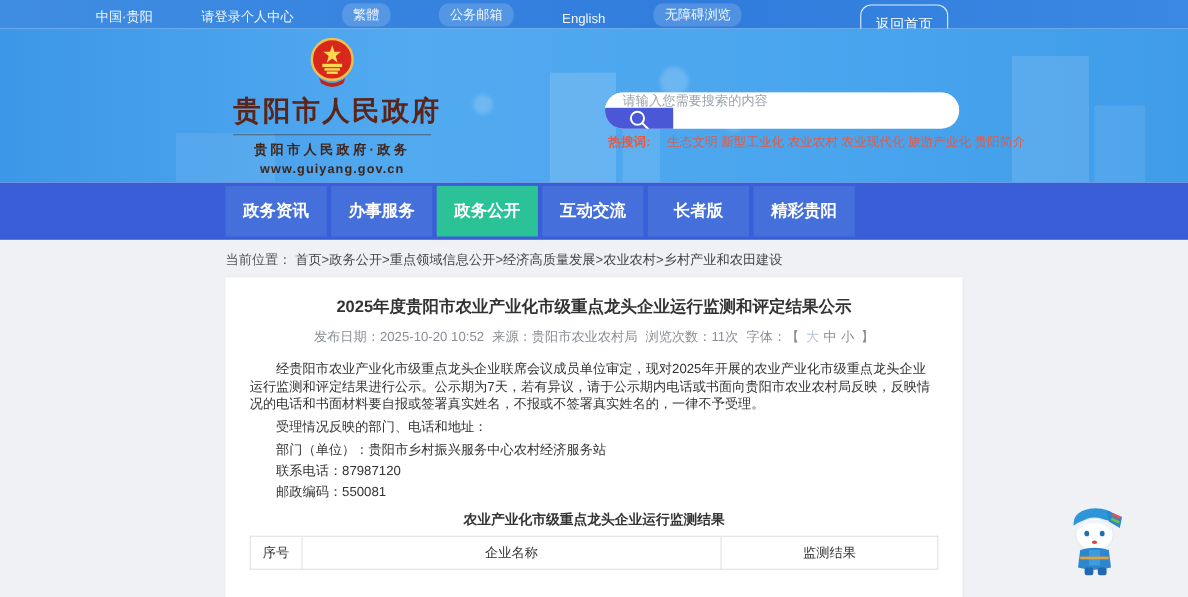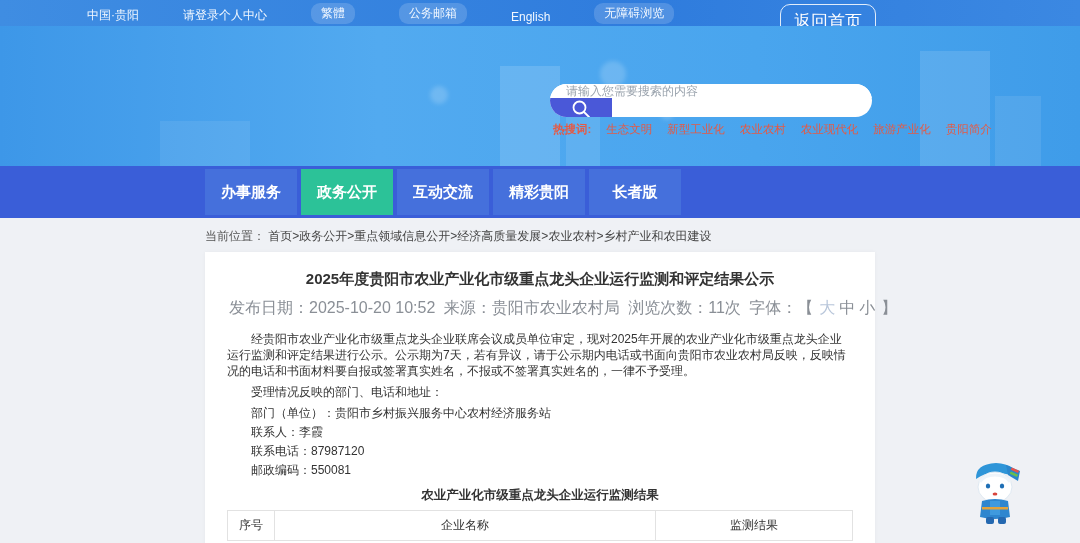--- a/index.html
+++ b/index.html
@@ -14,23 +14,23 @@
   
   .topbar {
     position:absolute; top:0; left:0; right:0; height:26px;
     background:linear-gradient(90deg,#3f8de2,#2f7cdd 60%,#3b88e2);
     display:flex; align-items:center; font-size:12px; color:#eaf3ff;
   }
   .topbar-links { margin-left:87px; display:flex; align-items:flex-end; gap:44px; }
   .topbar-link { color:#f2f8ff; cursor:pointer; white-space:nowrap; }
   .topbar-link.pill { background:rgba(255,255,255,.16); border-radius:9px; padding:2px 10px; }
   .home-btn {
-    position:absolute; right:204px; top:4px; height:35px; line-height:16px;
+    position:absolute; right:218px; top:4px; height:35px; line-height:16px;
     border:1px solid rgba(255,255,255,.85); border-radius:10px;
-    padding:0 13px; font-size:17px; color:#fff; cursor:pointer; background:transparent;
+    padding:0 13px; font-size:13px; color:#fff; cursor:pointer; background:transparent;
   }
 
   
   .banner {
     position:absolute; top:26px; left:0; right:0; height:140px; overflow:hidden;
     background:linear-gradient(90deg,#3d97e8 0%,#52aaf0 35%,#49a5ee 70%,#3f9ce9 100%);
   }
   .skyline { position:absolute; background:rgba(255,255,255,.14); }
   .sk1 { width:60px; height:110px; left:500px; top:40px; }
   .sk2 { width:34px; height:70px;  left:566px; top:80px; background:rgba(255,255,255,.10); }
@@ -81,21 +81,21 @@
   .breadcrumb { position:absolute; top:228px; left:205px; font-size:12px; color:#555; }
   .breadcrumb .bc-label { color:#555; }
   .breadcrumb .bc-path { color:#444; cursor:pointer; }
 
   
   .card {
     position:absolute; top:252px; left:205px; width:670px; height:560px;
     background:#fff; padding:15px 22px 0; box-shadow:0 0 4px rgba(0,0,0,.04);
   }
   .article-title { text-align:center; font-size:15px; font-weight:bold; color:#333; margin:3px 0 0; }
-  .article-meta { text-align:center; font-size:16px; color:#8a8f96; margin-top:9px; white-space:nowrap; }
+  .article-meta { text-align:center; font-size:12px; color:#8a8f96; margin-top:9px; white-space:nowrap; }
   .article-meta span { margin:0 2px; }
   .font-size-ctrl { cursor:pointer; color:#8a8f96; margin:0 2px; }
   .font-size-ctrl.dim { color:#b8c6da; }
 
   .article-body { margin-top:12px; }
   .article-body p {
     margin:0 0 3px; font-size:12px; color:#333; line-height:16px; text-indent:2em;
   }
   .article-body p.gap { margin-bottom:5px; }
 
@@ -128,51 +128,65 @@
 <div class="banner">
   <div class="skyline sk1"></div>
   <div class="skyline sk2"></div>
   <div class="skyline sk3"></div>
   <div class="skyline sk4"></div>
   <div class="skyline sk5"></div>
   <div class="glow g1"></div>
   <div class="glow g2"></div>
   <div class="glow g3"></div>
 
+  <div class="logo">
+    <svg class="logo-emblem" width="44" height="46" viewBox="0 0 44 46">
+      <circle cx="22" cy="20" r="18.5" fill="#d8281c" stroke="#f3c14b" stroke-width="2.2"></circle>
+      <polygon fill="#ffd94d" points="22,7 24,13 30,13 25.2,16.8 27,23 22,19.2 17,23 18.8,16.8 14,13 20,13"></polygon>
+      <rect x="13" y="24" width="18" height="3" fill="#ffd94d"></rect>
+      <rect x="15" y="28" width="14" height="2.2" fill="#ffd94d"></rect>
+      <rect x="17" y="31" width="10" height="2.2" fill="#ffd94d"></rect>
+      <path d="M10 37 Q22 46 34 37 L32 42 Q22 48 12 42 Z" fill="#c2231a"></path>
+    </svg>
+    <div class="logo-title">贵阳市人民政府</div>
+    <div class="logo-sub">贵阳市人民政府·政务</div>
+    <div class="logo-url">www.guiyang.gov.cn</div>
+  </div>
 
   <div class="search-box">
     <input class="search-input" type="text" placeholder="请输入您需要搜索的内容" style="">
     <button class="search-btn">
       <svg width="20" height="20" viewBox="0 0 20 20">
         <circle cx="8.5" cy="8.5" r="6" fill="none" stroke="#fff" stroke-width="1.8"></circle>
         <line x1="13" y1="13" x2="18" y2="18" stroke="#fff" stroke-width="1.8" stroke-linecap="round"></line>
       </svg>
     </button>
   </div>
 
   <div class="hot-row">
     <span class="hot-label">热搜词:</span>
-    <span id="hot-terms" style="display:flex;gap:15px;">
+    <span id="hot-terms" style="display:flex;gap:3px;">
         <a class="hot-term">生态文明</a>
         <a class="hot-term">新型工业化</a>
         <a class="hot-term">农业农村</a>
         <a class="hot-term">农业现代化</a>
         <a class="hot-term">旅游产业化</a>
         <a class="hot-term">贵阳简介</a>
       </span>
   </div>
 </div>
 
 <div class="nav">
   <div class="nav-inner" id="nav-items">
+      <div class="nav-item">政务资讯</div>
       <div class="nav-item">办事服务</div>
       <div class="nav-item active">政务公开</div>
       <div class="nav-item">互动交流</div>
+      <div class="nav-item">长者版</div>
       <div class="nav-item">精彩贵阳</div>
-      <div class="nav-item">长者版</div>
     </div>
 </div>
 
 <div class="breadcrumb">
   <span class="bc-label">当前位置：</span>
   <span class="bc-path">首页&gt;政务公开&gt;重点领域信息公开&gt;经济高质量发展&gt;农业农村&gt;乡村产业和农田建设</span>
 </div>
 
 <div class="card">
   <h1 class="article-title">2025年度贵阳市农业产业化市级重点龙头企业运行监测和评定结果公示</h1>
@@ -181,21 +195,20 @@
     <span>发布日期：2025-10-20 10:52</span>
     <span>来源：贵阳市农业农村局</span>
     <span>浏览次数：11次</span>
     <span>字体：【</span><span id="font-sizes"><span class="font-size-ctrl dim">大</span><span class="font-size-ctrl">中</span><span class="font-size-ctrl">小</span></span><span>】</span>
   </div>
 
   <div class="article-body" id="article-body">
       <p class="para gap">经贵阳市农业产业化市级重点龙头企业联席会议成员单位审定，现对2025年开展的农业产业化市级重点龙头企业运行监测和评定结果进行公示。公示期为7天，若有异议，请于公示期内电话或书面向贵阳市农业农村局反映，反映情况的电话和书面材料要自报或签署真实姓名，不报或不签署真实姓名的，一律不予受理。</p>
       <p class="para gap">受理情况反映的部门、电话和地址：</p>
       <p class="para">部门（单位）：贵阳市乡村振兴服务中心农村经济服务站</p>
-      <p class="para">联系人：李霞</p>
       <p class="para">联系电话：87987120</p>
       <p class="para">邮政编码：550081</p>
     </div>
 
   <div class="table-caption">农业产业化市级重点龙头企业运行监测结果</div>
   <table class="result-table">
     <colgroup>
         <col class="c1">
         <col class="c2">
         <col class="c3">

